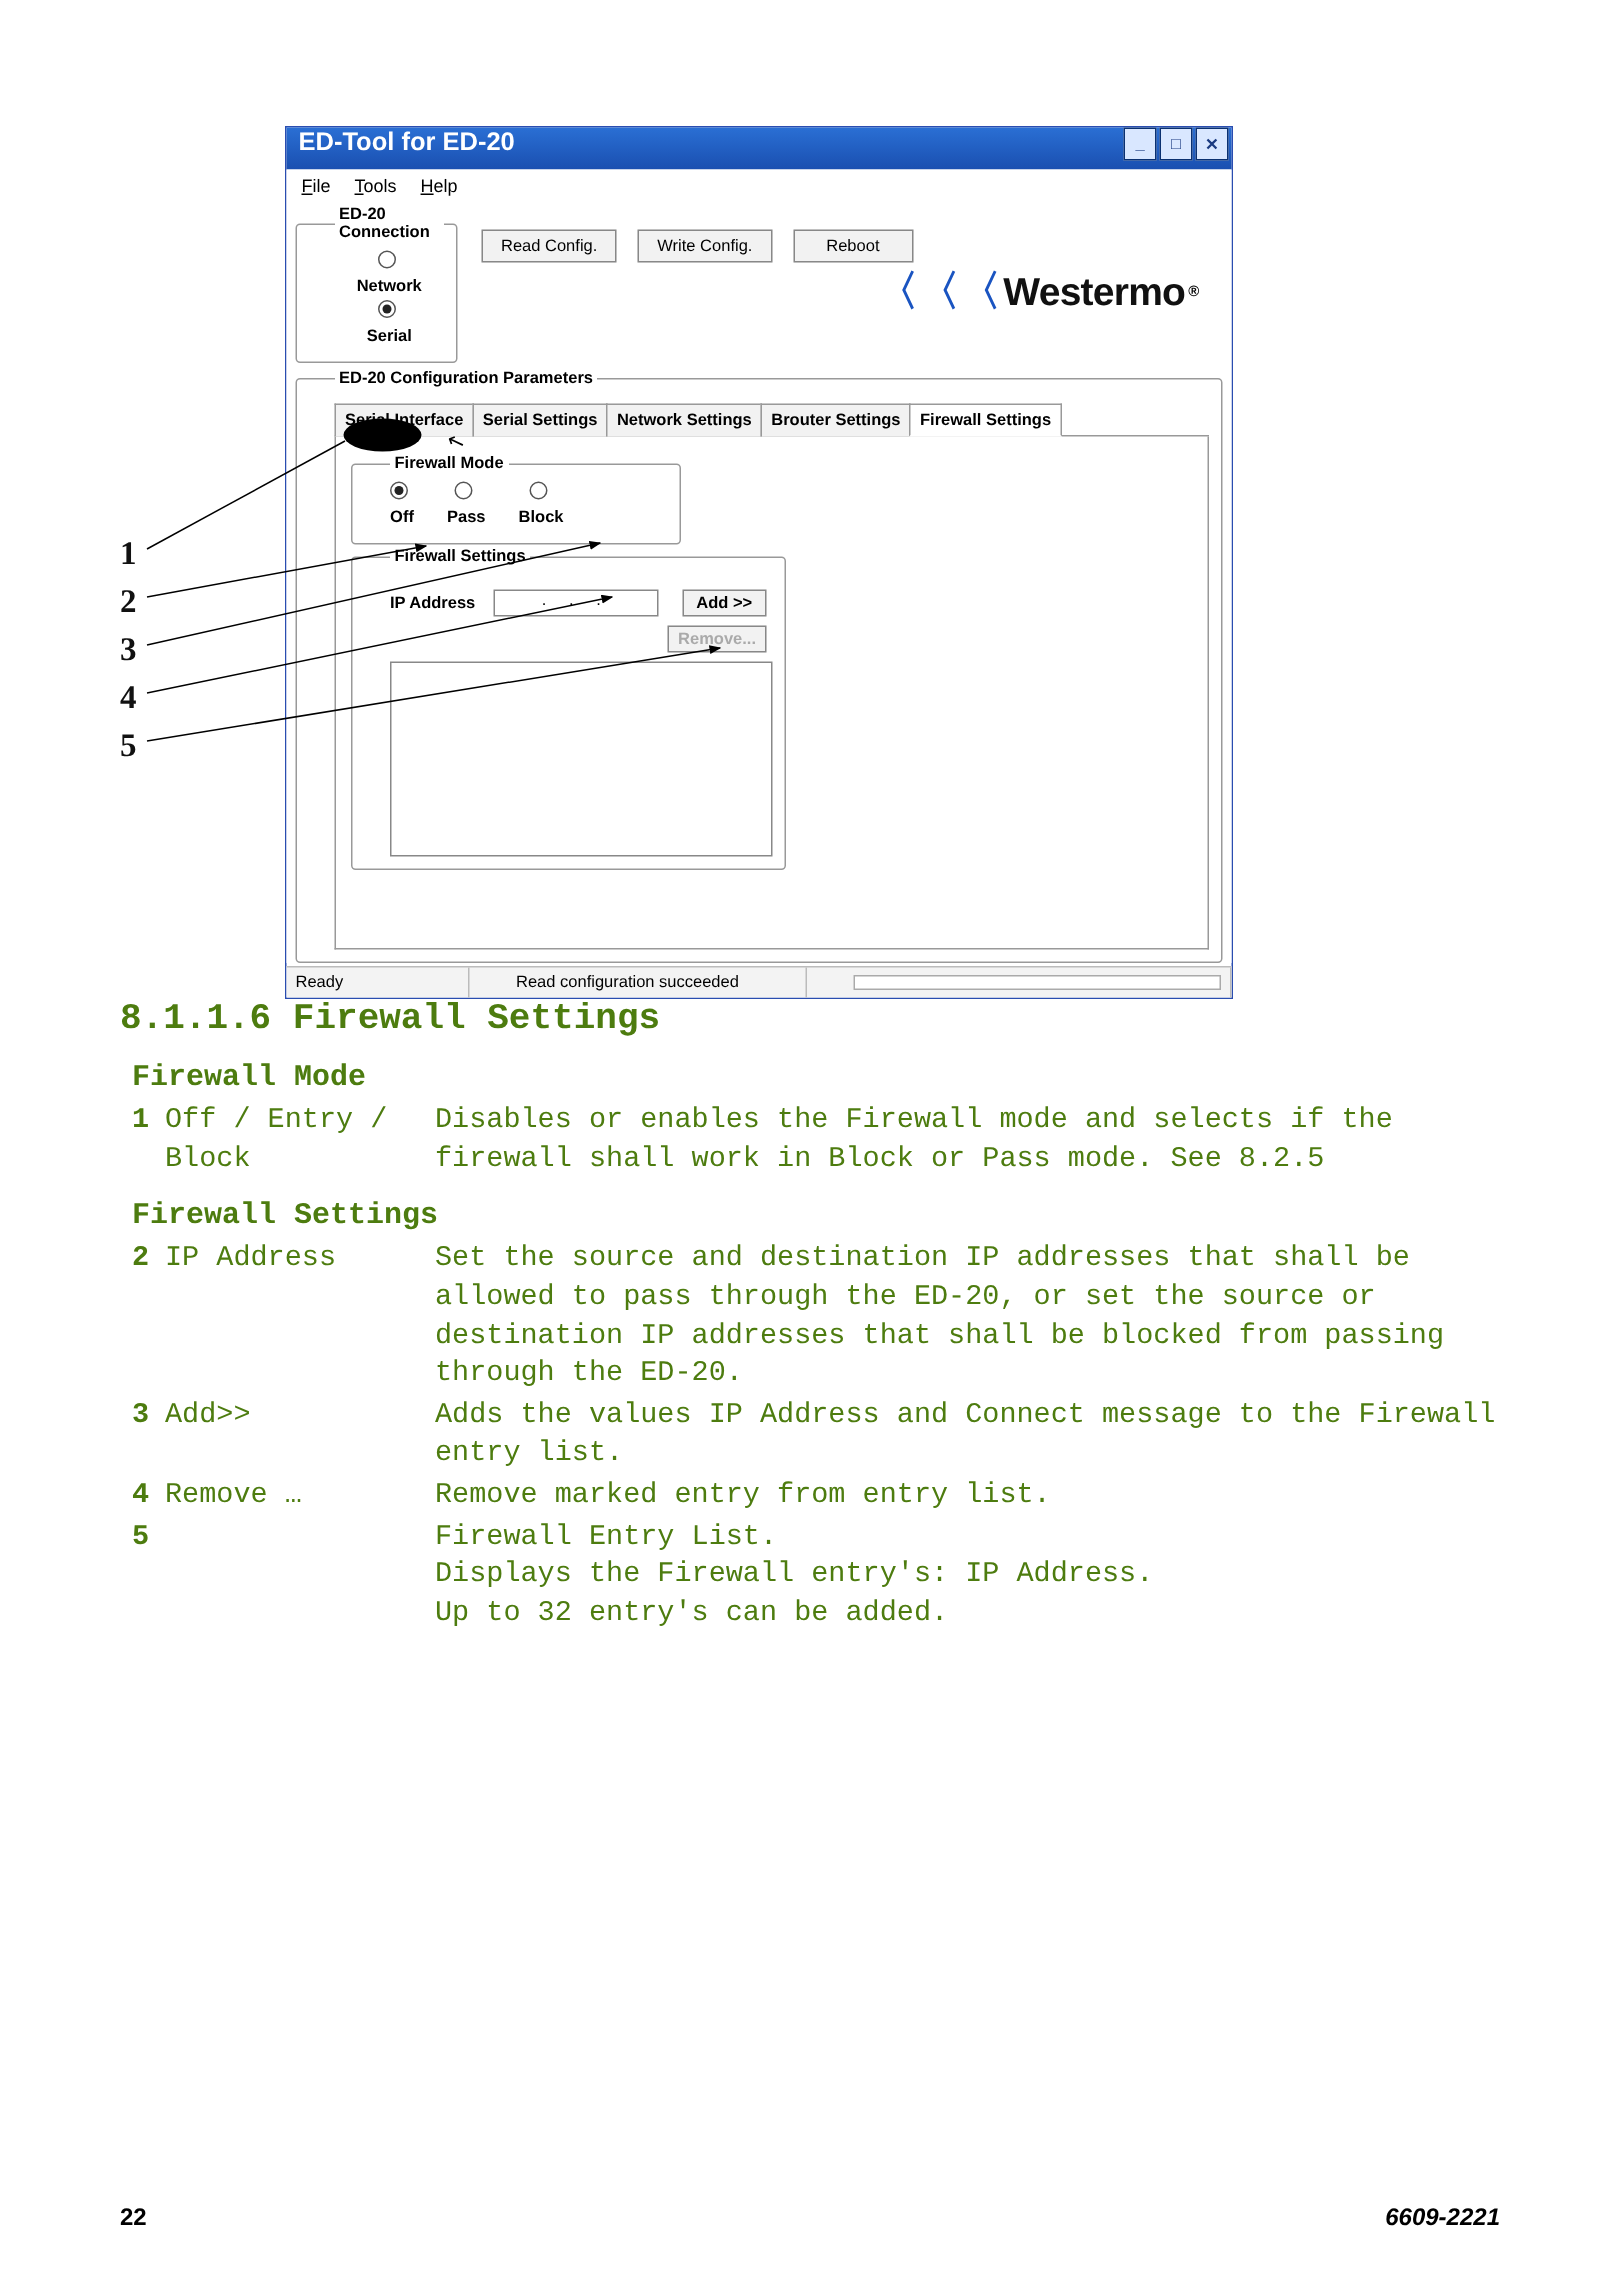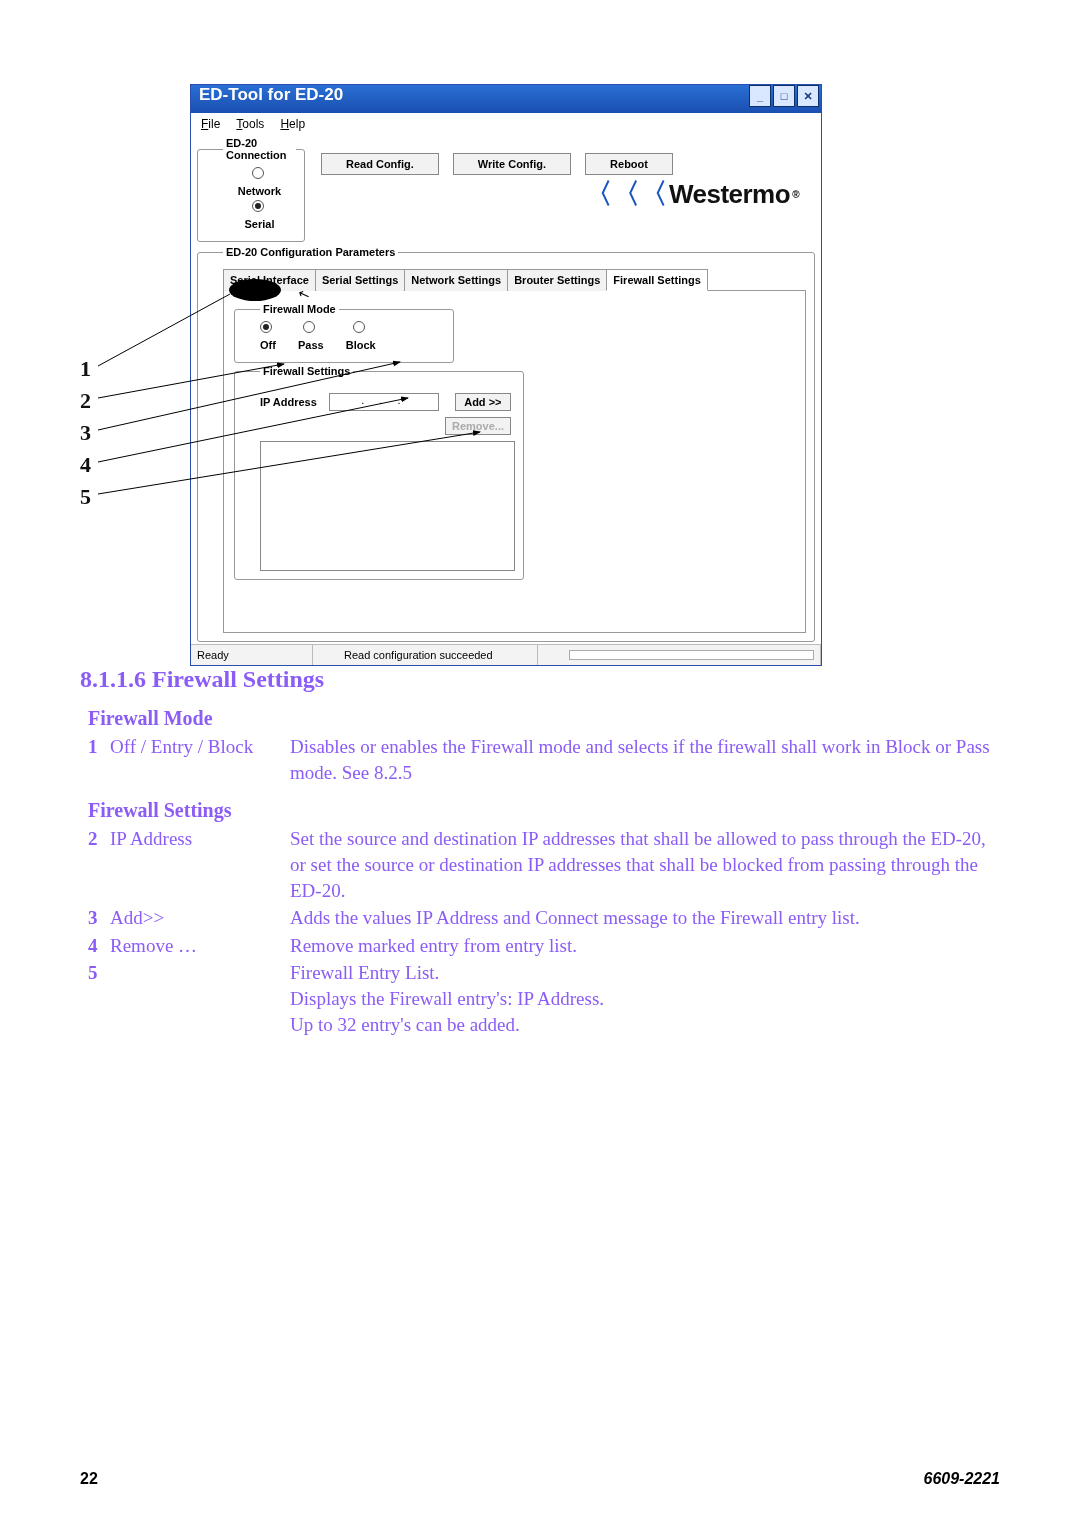--- a/index.html
+++ b/index.html
@@ -95,22 +95,22 @@
   .radio.selected::after {
     content: ""; position: absolute; width: 6px; height: 6px; border-radius:50%;
     background:#222; left:2px; top:2px;
   }
 
   .btn {
     display:inline-block;
     border: 1px solid #888;
     background: #f2f2f2;
     font-size: 11px;
-    font-weight: bold;
-    padding: 4px 24px;
+    font-weight: normal;
+    padding: 4px 12px;
     min-width: 80px;
     text-align: center;
   }
   .btn.small { min-width: 56px; padding:2px 6px; font-weight:bold; font-size:11px;}
   .btn.disabled { color:#aaa;margin-left:16px; }
 
   .action-btns {
     display:flex; gap:14px; align-items:center;
     margin-top: 18px;
     margin-left: 10px;
@@ -210,22 +210,22 @@
   svg.leaders .arrowhead { fill:#000; }
   .cursor {
     position:absolute; font-size:14px;
     transform: rotate(-20deg);
   }
 
   
   .doc {
     position:absolute;
     left:80px; top:650px; right:80px;
-    font-family: Liberation Serif, serif;
-    color:#8b5cf6;
+    font-family: Liberation Mono, monospace;
+    color:#4d7c0f;
   }
   .doc h2 {
     font-size:24px; font-weight:bold; margin:16px 0 10px 0;
   }
   .doc h3 {
     font-size:20px; font-weight:bold; margin:14px 0 4px 8px;
   }
   .doc .defrow {
     display:flex; gap:0; font-size:19px; line-height:1.35;
     margin: 2px 0;

